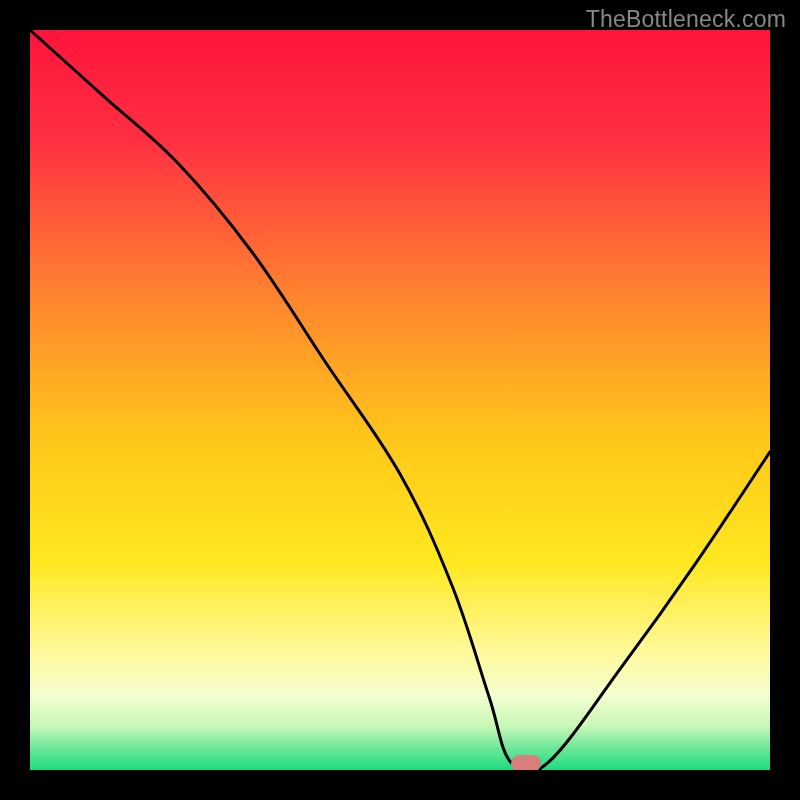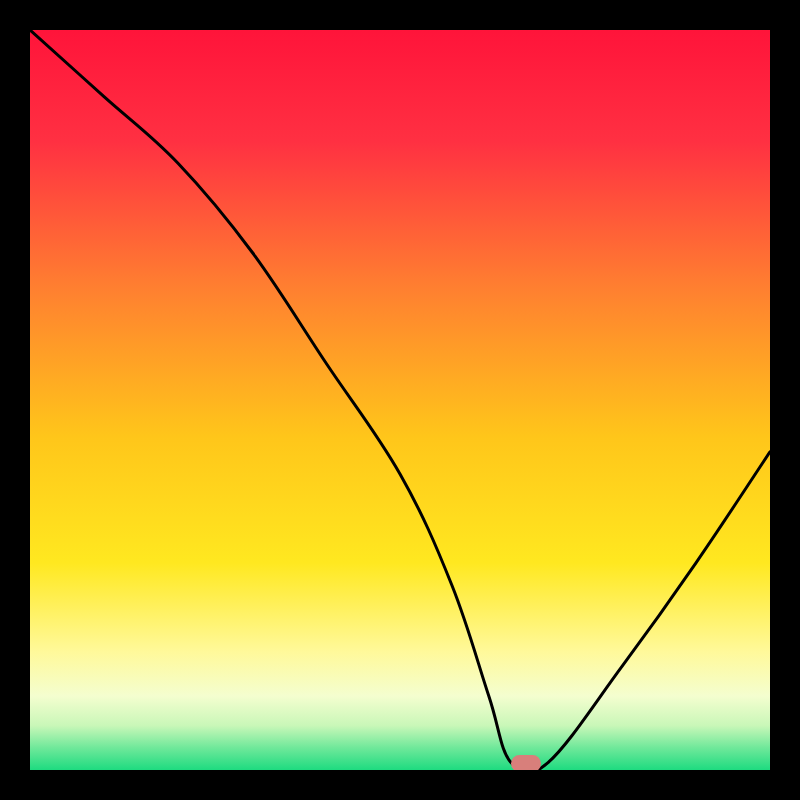--- a/index.html
+++ b/index.html
@@ -52,20 +52,21 @@
     border-radius: 9px;
     height: 17px;
     width: 30px;
   }
 </style>
 </head>
 <body>
 
 <div class="frame">
 
+  <div class="watermark">TheBottleneck.com</div>
 
   <div class="plot">
 
     <svg class="gradient" viewBox="0 0 740 740" preserveAspectRatio="none">
       <defs>
         <linearGradient id="bg" x1="0" y1="0" x2="0" y2="1">
             <stop offset="0%" stop-color="#ff143a"></stop>
             <stop offset="15%" stop-color="#ff3042"></stop>
             <stop offset="35%" stop-color="#ff8030"></stop>
             <stop offset="55%" stop-color="#ffc61a"></stop>

